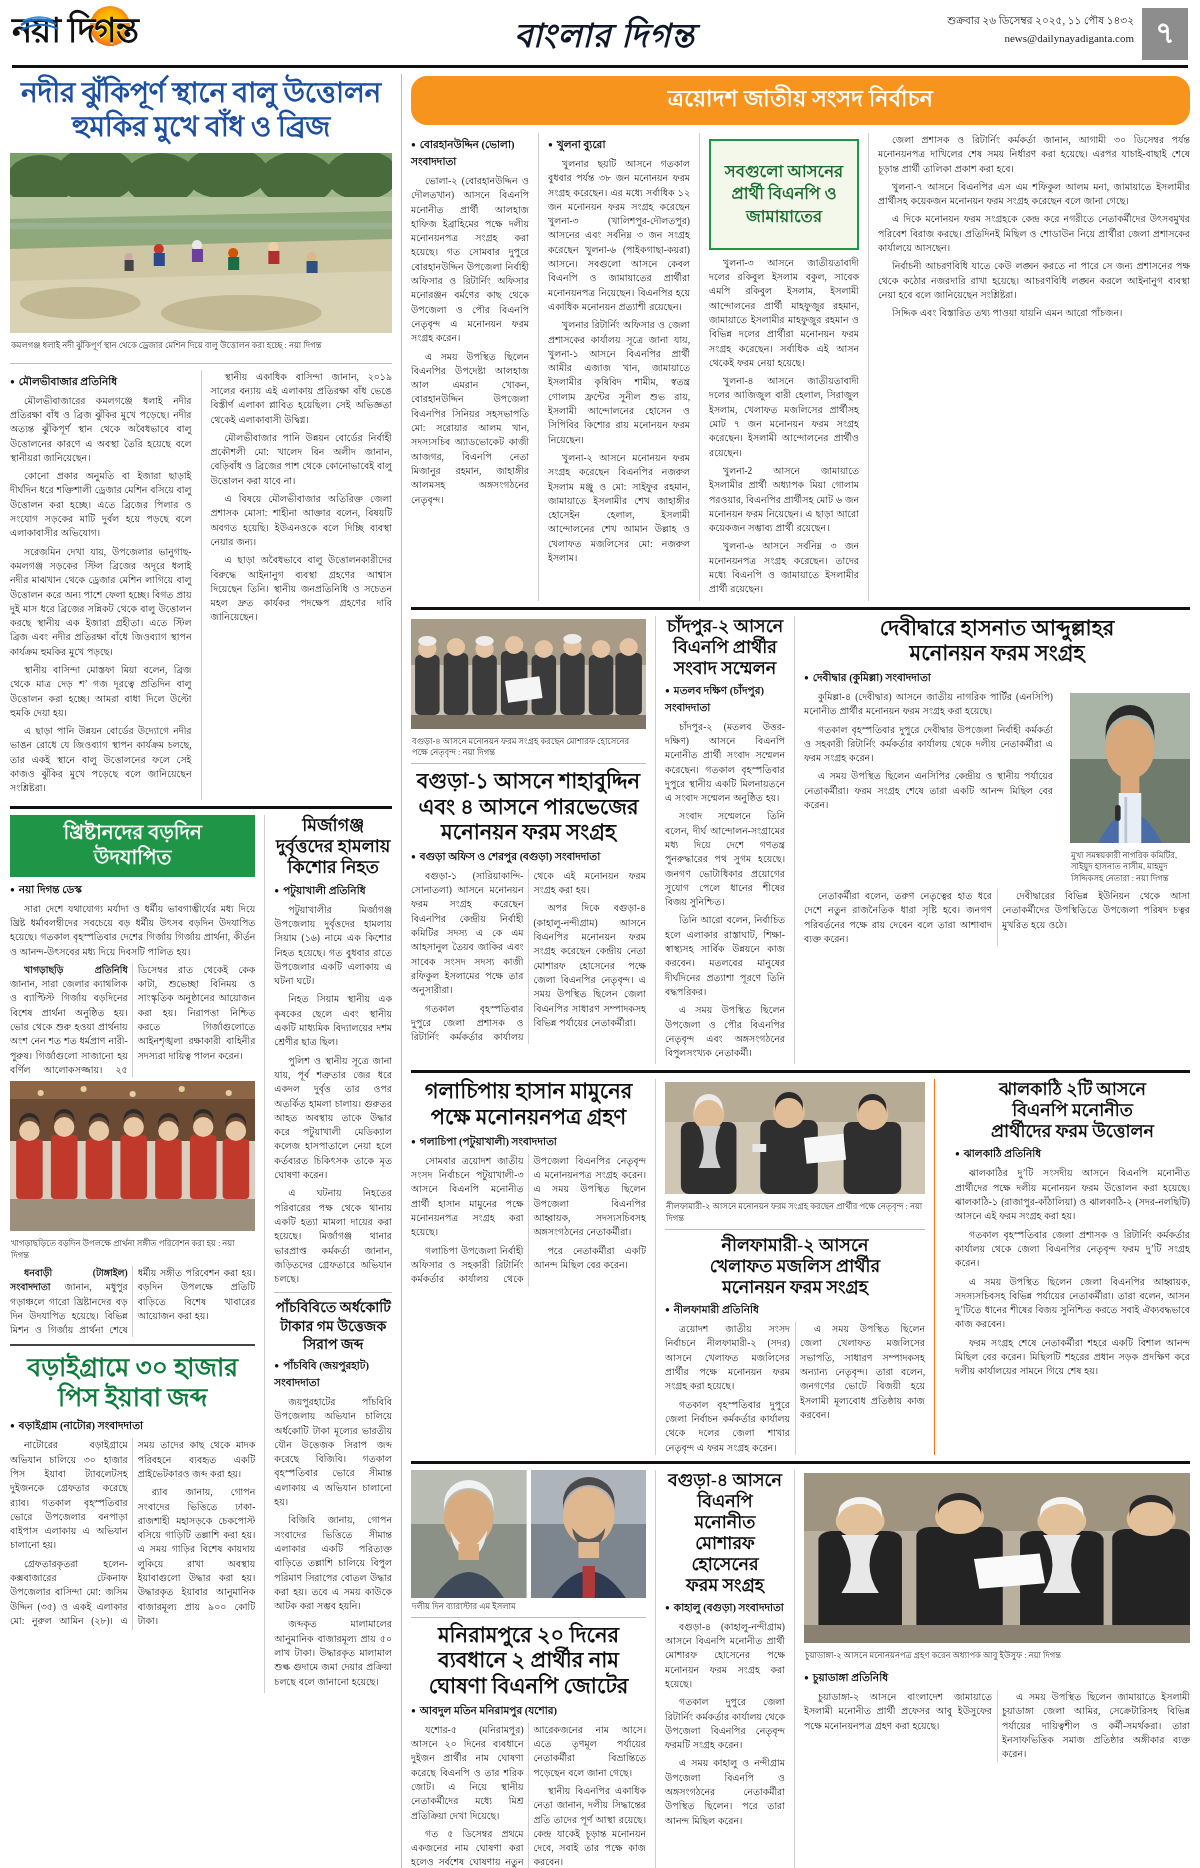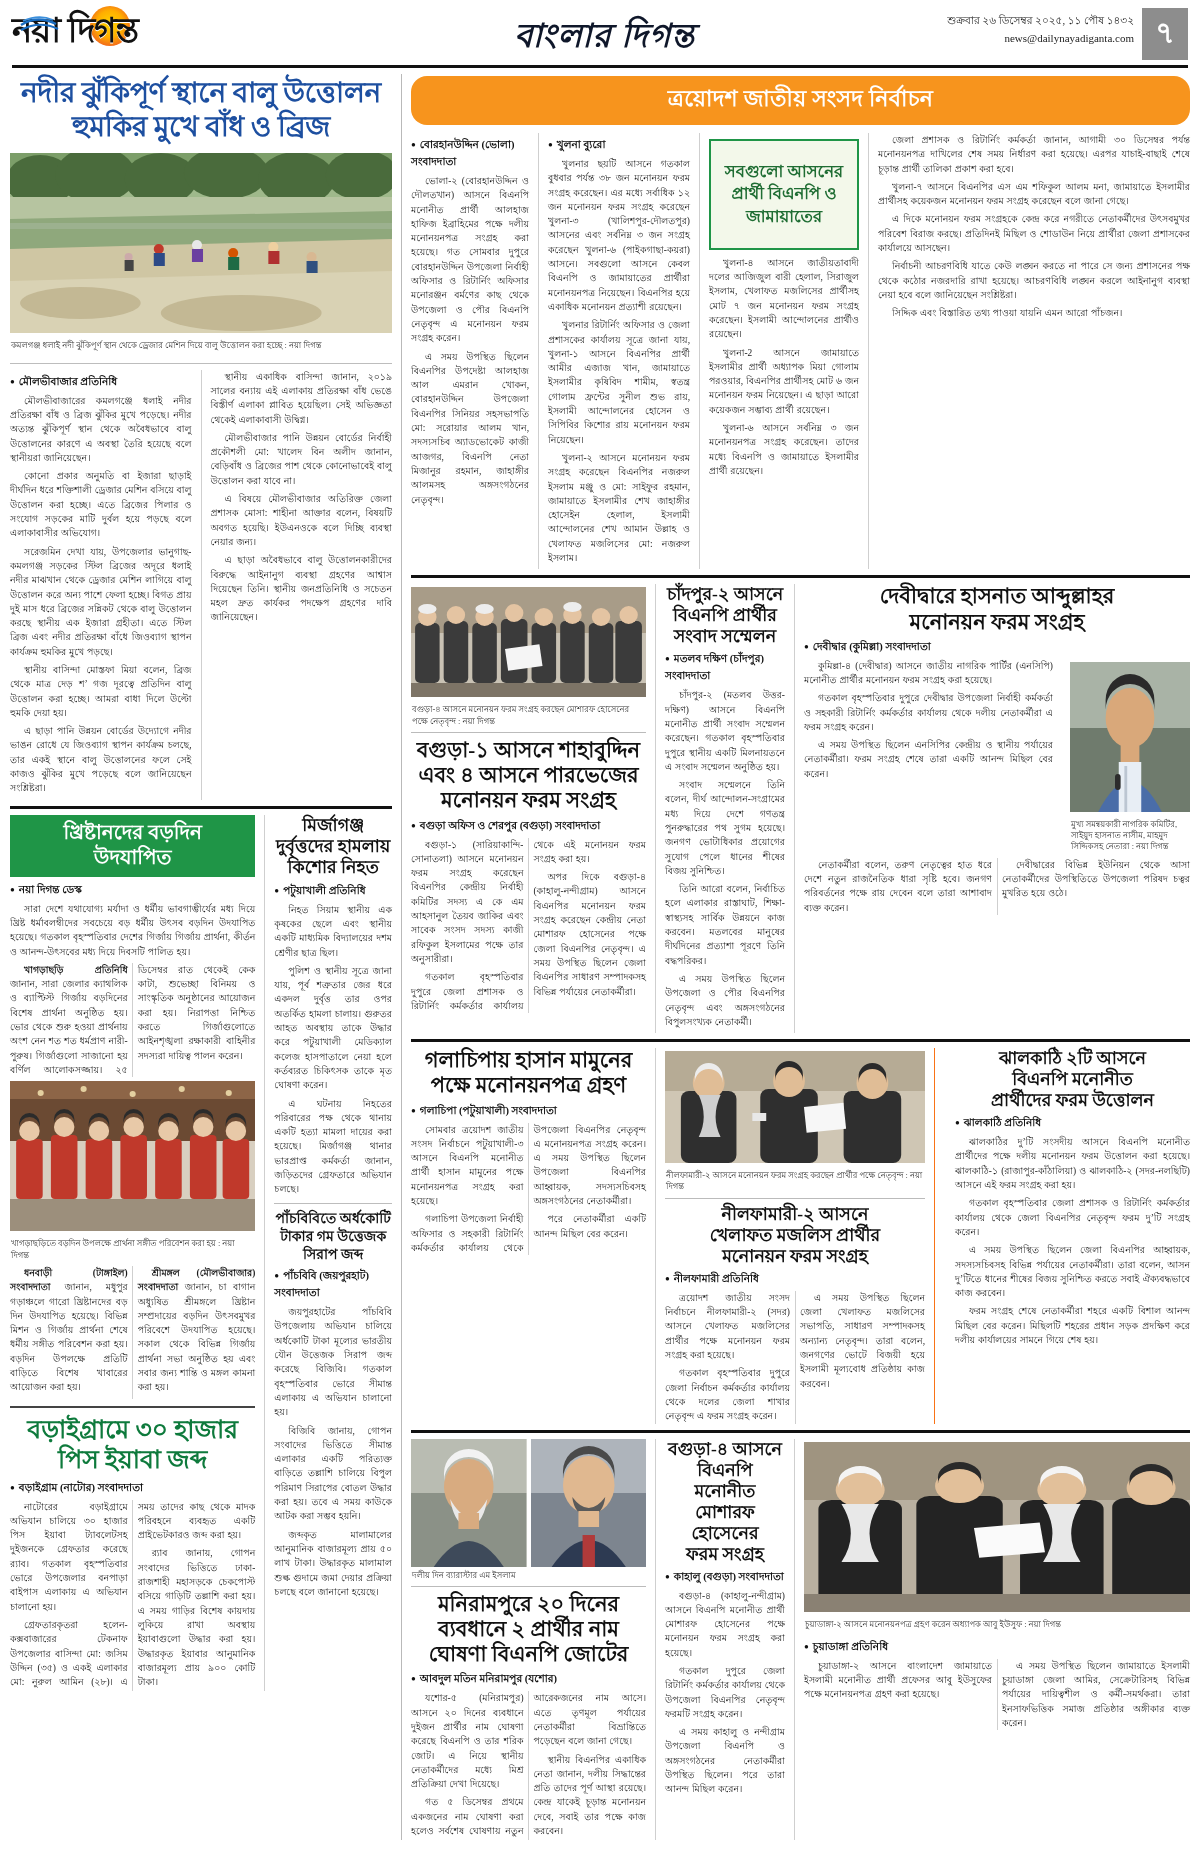--- a/index.html
+++ b/index.html
@@ -251,22 +251,20 @@
                 <circle cx="120" cy="13" r="3"></circle>
                   <circle cx="168" cy="8" r="3"></circle>
                   <circle cx="214" cy="12" r="3"></circle>
               </g>
             </svg>
           </div>
           <div class="cap">খাগড়াছড়িতে বড়দিন উপলক্ষে প্রার্থনা সঙ্গীত পরিবেশন করা হয় : নয়া দিগন্ত</div>
           <div class="bodytext cols-2">
             <p><b>ধনবাড়ী (টাঙ্গাইল) সংবাদদাতা</b>
                <span>জানান, মধুপুর গড়াঞ্চলে গারো খ্রিষ্টানদের বড় দিন উদযাপিত হয়েছে। বিভিন্ন মিশন ও গির্জায় প্রার্থনা শেষে ধর্মীয় সঙ্গীত পরিবেশন করা হয়। বড়দিন উপলক্ষে প্রতিটি বাড়িতে বিশেষ খাবারের আয়োজন করা হয়।</span></p>
-            <p><b>শ্রীমঙ্গল (মৌলভীবাজার) সংবাদদাতা</b>
-               <span>জানান, চা বাগান অধ্যুষিত শ্রীমঙ্গলে খ্রিষ্টান সম্প্রদায়ের বড়দিন উৎসবমুখর পরিবেশে উদযাপিত হয়েছে। সকাল থেকে বিভিন্ন গির্জায় প্রার্থনা সভা অনুষ্ঠিত হয় এবং সবার জন্য শান্তি ও মঙ্গল কামনা করা হয়।</span></p>
           </div>
 
           <div class="rule-thick"></div>
 
           <div>
             <div class="hl-black hl-xl hl-green" style="color:#0e7a3c;">
               <div>বড়াইগ্রামে ৩০ হাজার</div>
               <div>পিস ইয়াবা জব্দ</div>
             </div>
             <div class="byline" style="margin-top:5px;">বড়াইগ্রাম (নাটোর) সংবাদদাতা</div>
@@ -279,20 +277,21 @@
         </div>
 
         <div style="width:128px; border-left:1px solid #cfcfcf; padding-left:9px;">
           <div class="hl-black hl-md">
             <div>মির্জাগঞ্জ</div>
             <div>দুর্বৃত্তদের হামলায়</div>
             <div>কিশোর নিহত</div>
           </div>
           <div class="byline" style="margin-top:5px;">পটুয়াখালী প্রতিনিধি</div>
           <div class="bodytext">
+            <p>পটুয়াখালীর মির্জাগঞ্জ উপজেলায় দুর্বৃত্তদের হামলায় সিয়াম (১৬) নামে এক কিশোর নিহত হয়েছে। গত বুধবার রাতে উপজেলার একটি এলাকায় এ ঘটনা ঘটে।</p>
             <p>নিহত সিয়াম স্থানীয় এক কৃষকের ছেলে এবং স্থানীয় একটি মাধ্যমিক বিদ্যালয়ের দশম শ্রেণীর ছাত্র ছিল।</p>
             <p>পুলিশ ও স্থানীয় সূত্রে জানা যায়, পূর্ব শত্রুতার জের ধরে একদল দুর্বৃত্ত তার ওপর অতর্কিত হামলা চালায়। গুরুতর আহত অবস্থায় তাকে উদ্ধার করে পটুয়াখালী মেডিক্যাল কলেজ হাসপাতালে নেয়া হলে কর্তব্যরত চিকিৎসক তাকে মৃত ঘোষণা করেন।</p>
             <p>এ ঘটনায় নিহতের পরিবারের পক্ষ থেকে থানায় একটি হত্যা মামলা দায়ের করা হয়েছে। মির্জাগঞ্জ থানার ভারপ্রাপ্ত কর্মকর্তা জানান, জড়িতদের গ্রেফতারে অভিযান চলছে।</p>
           </div>
           <div class="rule-thin"></div>
           <div class="hl-black hl-sm">
             <div>পাঁচবিবিতে অর্ধকোটি</div>
             <div>টাকার গম উত্তেজক</div>
             <div>সিরাপ জব্দ</div>
           </div>
@@ -330,20 +329,21 @@
           </div>
         </div>
 
         <div style="width:160px; border-left:1px solid #cfcfcf; padding-left:9px;">
           <div class="callout-box">
             <div>সবগুলো আসনের</div>
             <div>প্রার্থী বিএনপি ও</div>
             <div>জামায়াতের</div>
           </div>
           <div class="bodytext">
+            <p>খুলনা-৩ আসনে জাতীয়তাবাদী দলের রকিবুল ইসলাম বকুল, সাবেক এমপি রকিবুল ইসলাম, ইসলামী আন্দোলনের প্রার্থী মাহফুজুর রহমান, জামায়াতে ইসলামীর মাহফুজুর রহমান ও বিভিন্ন দলের প্রার্থীরা মনোনয়ন ফরম সংগ্রহ করেছেন। সর্বাধিক এই আসন থেকেই ফরম নেয়া হয়েছে।</p>
             <p>খুলনা-৪ আসনে জাতীয়তাবাদী দলের আজিজুল বারী হেলাল, সিরাজুল ইসলাম, খেলাফত মজলিসের প্রার্থীসহ মোট ৭ জন মনোনয়ন ফরম সংগ্রহ করেছেন। ইসলামী আন্দোলনের প্রার্থীও রয়েছেন।</p>
             <p>খুলনা-2 আসনে জামায়াতে ইসলামীর প্রার্থী অধ্যাপক মিয়া গোলাম পরওয়ার, বিএনপির প্রার্থীসহ মোট ৬ জন মনোনয়ন ফরম নিয়েছেন। এ ছাড়া আরো কয়েকজন সম্ভাব্য প্রার্থী রয়েছেন।</p>
             <p>খুলনা-৬ আসনে সর্বনিম্ন ৩ জন মনোনয়নপত্র সংগ্রহ করেছেন। তাদের মধ্যে বিএনপি ও জামায়াতে ইসলামীর প্রার্থী রয়েছেন।</p>
           </div>
         </div>
 
         <div style="flex:1; border-left:1px solid #cfcfcf; padding-left:9px;">
           <div class="bodytext">
             <p>জেলা প্রশাসক ও রিটার্নিং কর্মকর্তা জানান, আগামী ৩০ ডিসেম্বর পর্যন্ত মনোনয়নপত্র দাখিলের শেষ সময় নির্ধারণ করা হয়েছে। এরপর যাচাই-বাছাই শেষে চূড়ান্ত প্রার্থী তালিকা প্রকাশ করা হবে।</p>
             <p>খুলনা-৭ আসনে বিএনপির এস এম শফিকুল আলম মনা, জামায়াতে ইসলামীর প্রার্থীসহ কয়েকজন মনোনয়ন ফরম সংগ্রহ করেছেন বলে জানা গেছে।</p>

